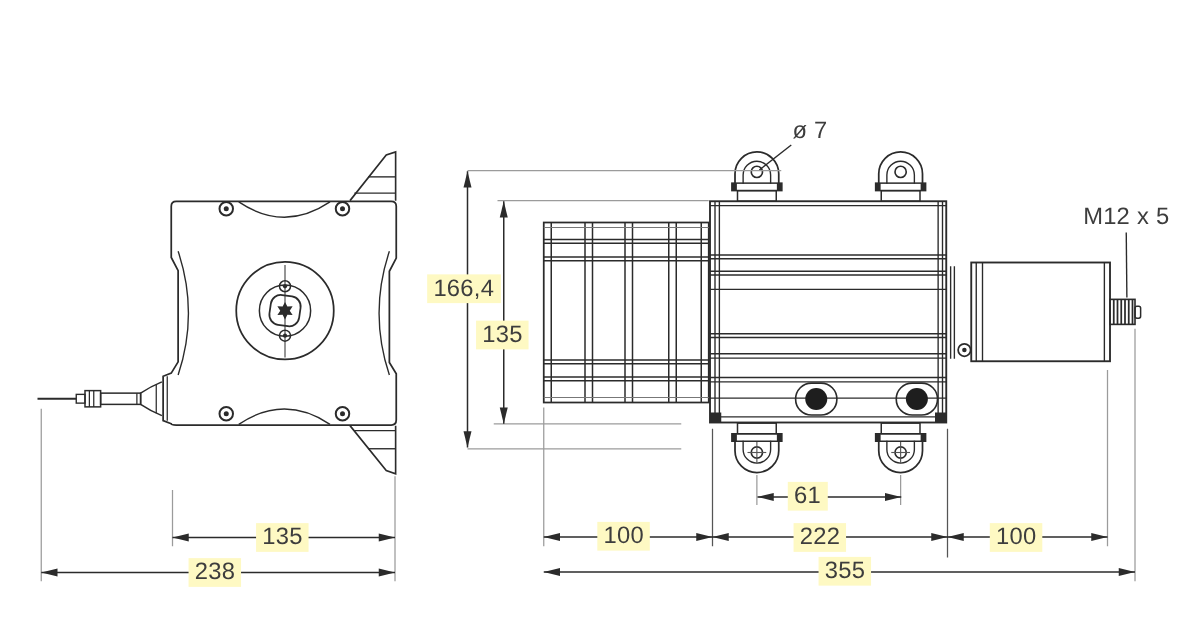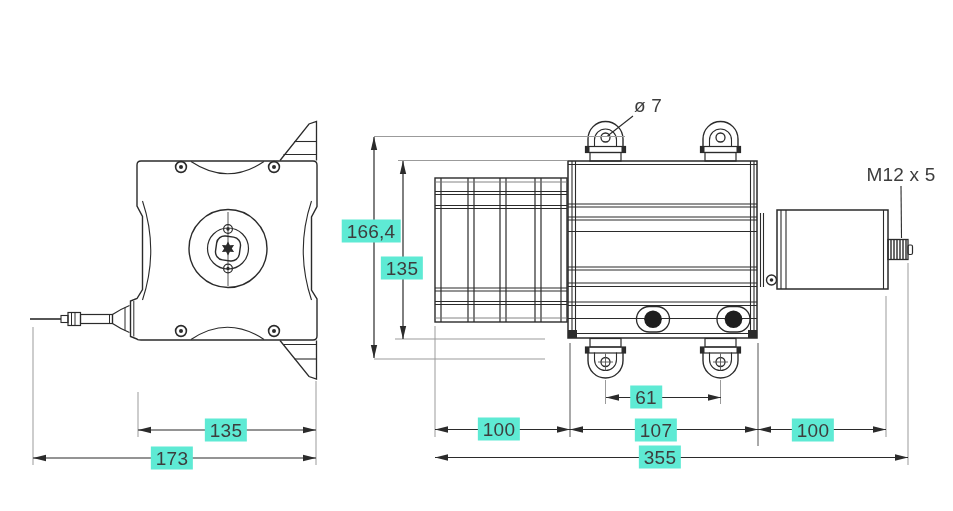--- a/index.html
+++ b/index.html
@@ -1,21 +1,21 @@
 <!DOCTYPE html>
 <html><head>
 <meta charset="utf-8">
 <style>
   html,body{margin:0;padding:0;background:#fff;}
   #stage{position:relative;width:953px;height:511px;background:#fff;overflow:hidden;
          font-family:"Liberation Sans",sans-serif;}
   #stage svg{position:absolute;left:0;top:0;}
   .lbl{position:absolute;transform:translate(-50%,-50%);font-size:19px;color:#3d3d3d;
        white-space:nowrap;line-height:1;letter-spacing:0.2px;}
-  .bg{background:#5eead4;padding:2px 5px;}
+  .bg{background:#fef9c3;padding:2px 5px;}
 </style>
 </head>
 <body>
 
 <div id="stage">
 
 <svg width="953" height="511" viewBox="0 0 953 511" fill="none">
 
   <defs>
     <g id="earT">
@@ -242,19 +242,19 @@
     <polygon points="316,458 303,454.8 303,461.2" stroke="none"></polygon>
   </g>
 </svg>
 
 <div class="lbl" style="left:648px;top:105px">ø 7</div>
 <div class="lbl" style="left:901px;top:174px">M12 x 5</div>
 <div class="lbl bg" style="left:371px;top:231px">166,4</div>
 <div class="lbl bg" style="left:402px;top:268px">135</div>
 <div class="lbl bg" style="left:646px;top:397px">61</div>
 <div class="lbl bg" style="left:499px;top:429px">100</div>
-<div class="lbl bg" style="left:656px;top:430px">107</div>
+<div class="lbl bg" style="left:656px;top:430px">222</div>
 <div class="lbl bg" style="left:813px;top:430px">100</div>
-<div class="lbl bg" style="left:660px;top:457px">355</div>
+<div class="lbl bg" style="left:676px;top:457px">355</div>
 <div class="lbl bg" style="left:226px;top:430px">135</div>
-<div class="lbl bg" style="left:172px;top:458px">173</div>
+<div class="lbl bg" style="left:172px;top:458px">238</div>
 
 </div>
 
 </body></html>

